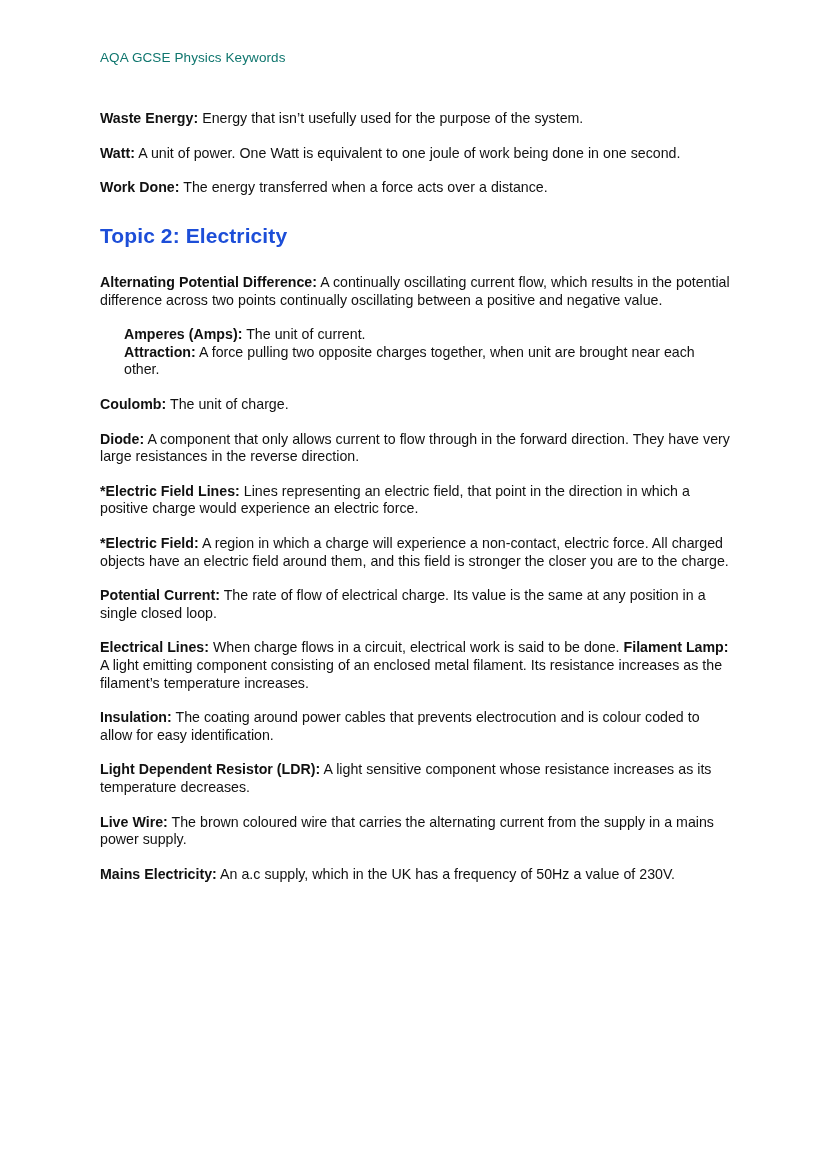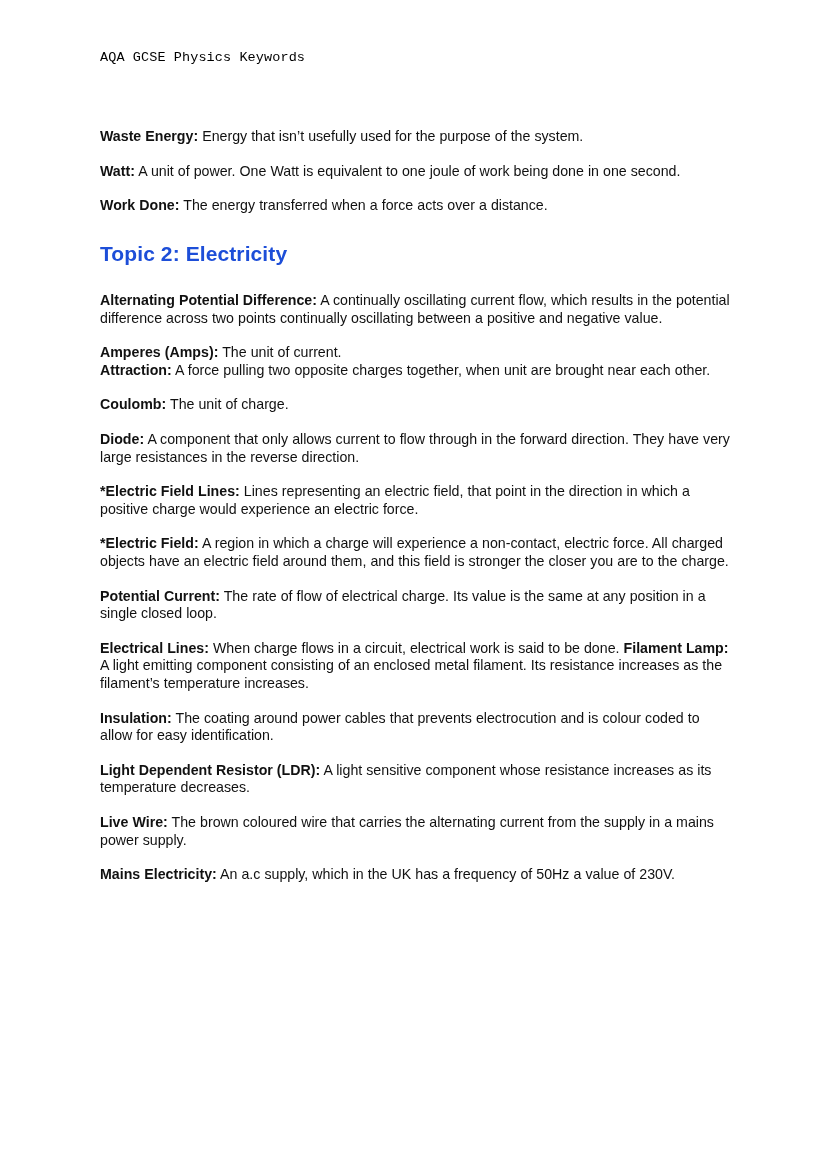--- a/index.html
+++ b/index.html
@@ -21,54 +21,54 @@
     position: absolute;
     inset: 0;
     background: #ffffff;
   }
 
   
   .doc-header {
     position: absolute;
     left: 100px;
     top: 50px;
-    font-family: Liberation Mono, monospace;
+    font-family: Liberation Sans, sans-serif;
     font-size: 13.5px;
     font-weight: 400;
     letter-spacing: 0.1px;
-    color: #000000;
+    color: #0f766e;
     line-height: 1.2;
     white-space: nowrap;
   }
 
   
   .content {
     position: absolute;
     left: 100px;
-    top: 128px;
+    top: 110px;
     width: 632px;
   }
 
   .entry {
     font-size: 14.2px;
     line-height: 17.6px;
     color: #111111;
     margin: 0 0 17px 0;
     text-align: left;
     word-spacing: 0.1px;
   }
 
   .entry:last-child { margin-bottom: 13px; }
 
   .entry .term {
     font-weight: bold;
   }
 
   
-  .entry.stacked { margin-bottom: 17px; }
+  .entry.stacked { margin-bottom: 17px; margin-left: 24px; }
 
   
   .gap-large { margin-top: 14px; }
 
   
   .topic-heading {
     font-size: 21px;
     font-weight: bold;
     line-height: 1.25;
     color: #1d4ed8;

